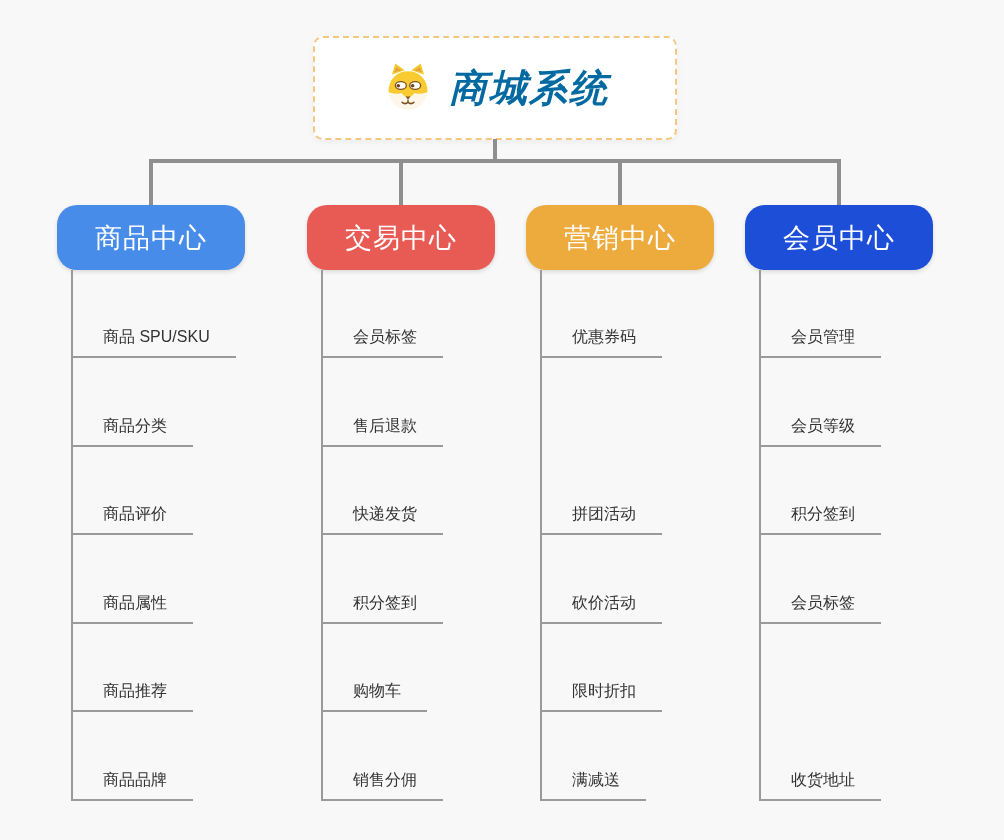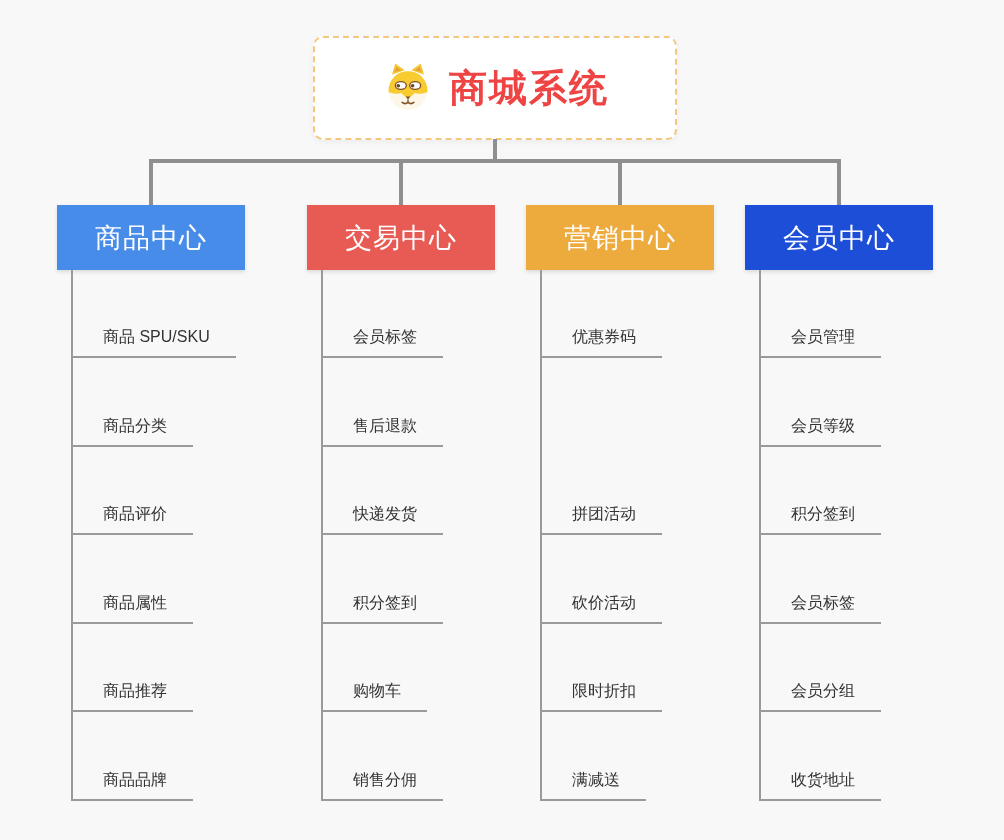--- a/index.html
+++ b/index.html
@@ -39,21 +39,21 @@
   .conn{position:absolute;background:#8f8f8f;}
   .conn-stub{left:493px;top:139px;width:4px;height:22px;}
   .conn-bar{left:149px;top:159px;width:692px;height:4px;}
   .conn-drop{top:159px;width:4px;height:47px;}
   .drop-0{left:149px;} .drop-1{left:399px;} .drop-2{left:618px;} .drop-3{left:837px;}
 
   
   .branch-box{
     position:absolute;
     top:205px;width:188px;height:65px;
-    border-radius:0;
+    border-radius:20px;
     display:flex;align-items:center;justify-content:center;
     color:#ffffff;
     font-size:27px;
     letter-spacing:1px;
     box-shadow:0 2px 4px rgba(0,0,0,0.12);
     box-sizing:border-box;
   }
   .box-0{left:57px;} .box-1{left:307px;} .box-2{left:526px;} .box-3{left:745px;}
 
   
@@ -99,21 +99,21 @@
       <ellipse cx="23.5" cy="27" rx="6.5" ry="4.6" fill="#ffffff" stroke="#7d5224" stroke-width="1.6"></ellipse>
       <ellipse cx="40.5" cy="27" rx="6.5" ry="4.6" fill="#ffffff" stroke="#7d5224" stroke-width="1.6"></ellipse>
       <circle cx="20.5" cy="27.4" r="2.1" fill="#6e451d"></circle>
       <circle cx="37.5" cy="27.4" r="2.1" fill="#6e451d"></circle>
 
       <path d="M29 40 L35 40 L32 43.5 Z" fill="#7d5224"></path>
 
       <path d="M25 47 Q28.5 50 32 47 Q35.5 50 39 47" fill="none" stroke="#7d5224" stroke-width="1.8" stroke-linecap="round"></path>
       <path d="M32 43.5 L32 46.5" stroke="#7d5224" stroke-width="1.6"></path>
     </svg>
-    <span class="root-title" style="color: #ef4444;">商城系统</span>
+    <span class="root-title" style="color: #0369a1; font-style: italic;">商城系统</span>
   </div>
 
   <div class="conn conn-stub"></div>
   <div class="conn conn-bar"></div>
   <div class="conn conn-drop drop-0"></div>
   <div class="conn conn-drop drop-1"></div>
   <div class="conn conn-drop drop-2"></div>
   <div class="conn conn-drop drop-3"></div>
 
   <div class="branch-box box-0" style="background-color: rgb(71, 140, 232);">商品中心</div>
@@ -143,16 +143,15 @@
   <div class="child ccol-2 crow-0">优惠券码</div>
   <div class="child ccol-2 crow-2">拼团活动</div>
   <div class="child ccol-2 crow-3">砍价活动</div>
   <div class="child ccol-2 crow-4">限时折扣</div>
   <div class="child ccol-2 crow-5">满减送</div>
 
   <div class="child ccol-3 crow-0">会员管理</div>
   <div class="child ccol-3 crow-1">会员等级</div>
   <div class="child ccol-3 crow-2">积分签到</div>
   <div class="child ccol-3 crow-3">会员标签</div>
-  <div class="child ccol-3 crow-4">会员分组</div>
   <div class="child ccol-3 crow-5">收货地址</div>
 
 </div>
 
 </body></html>

